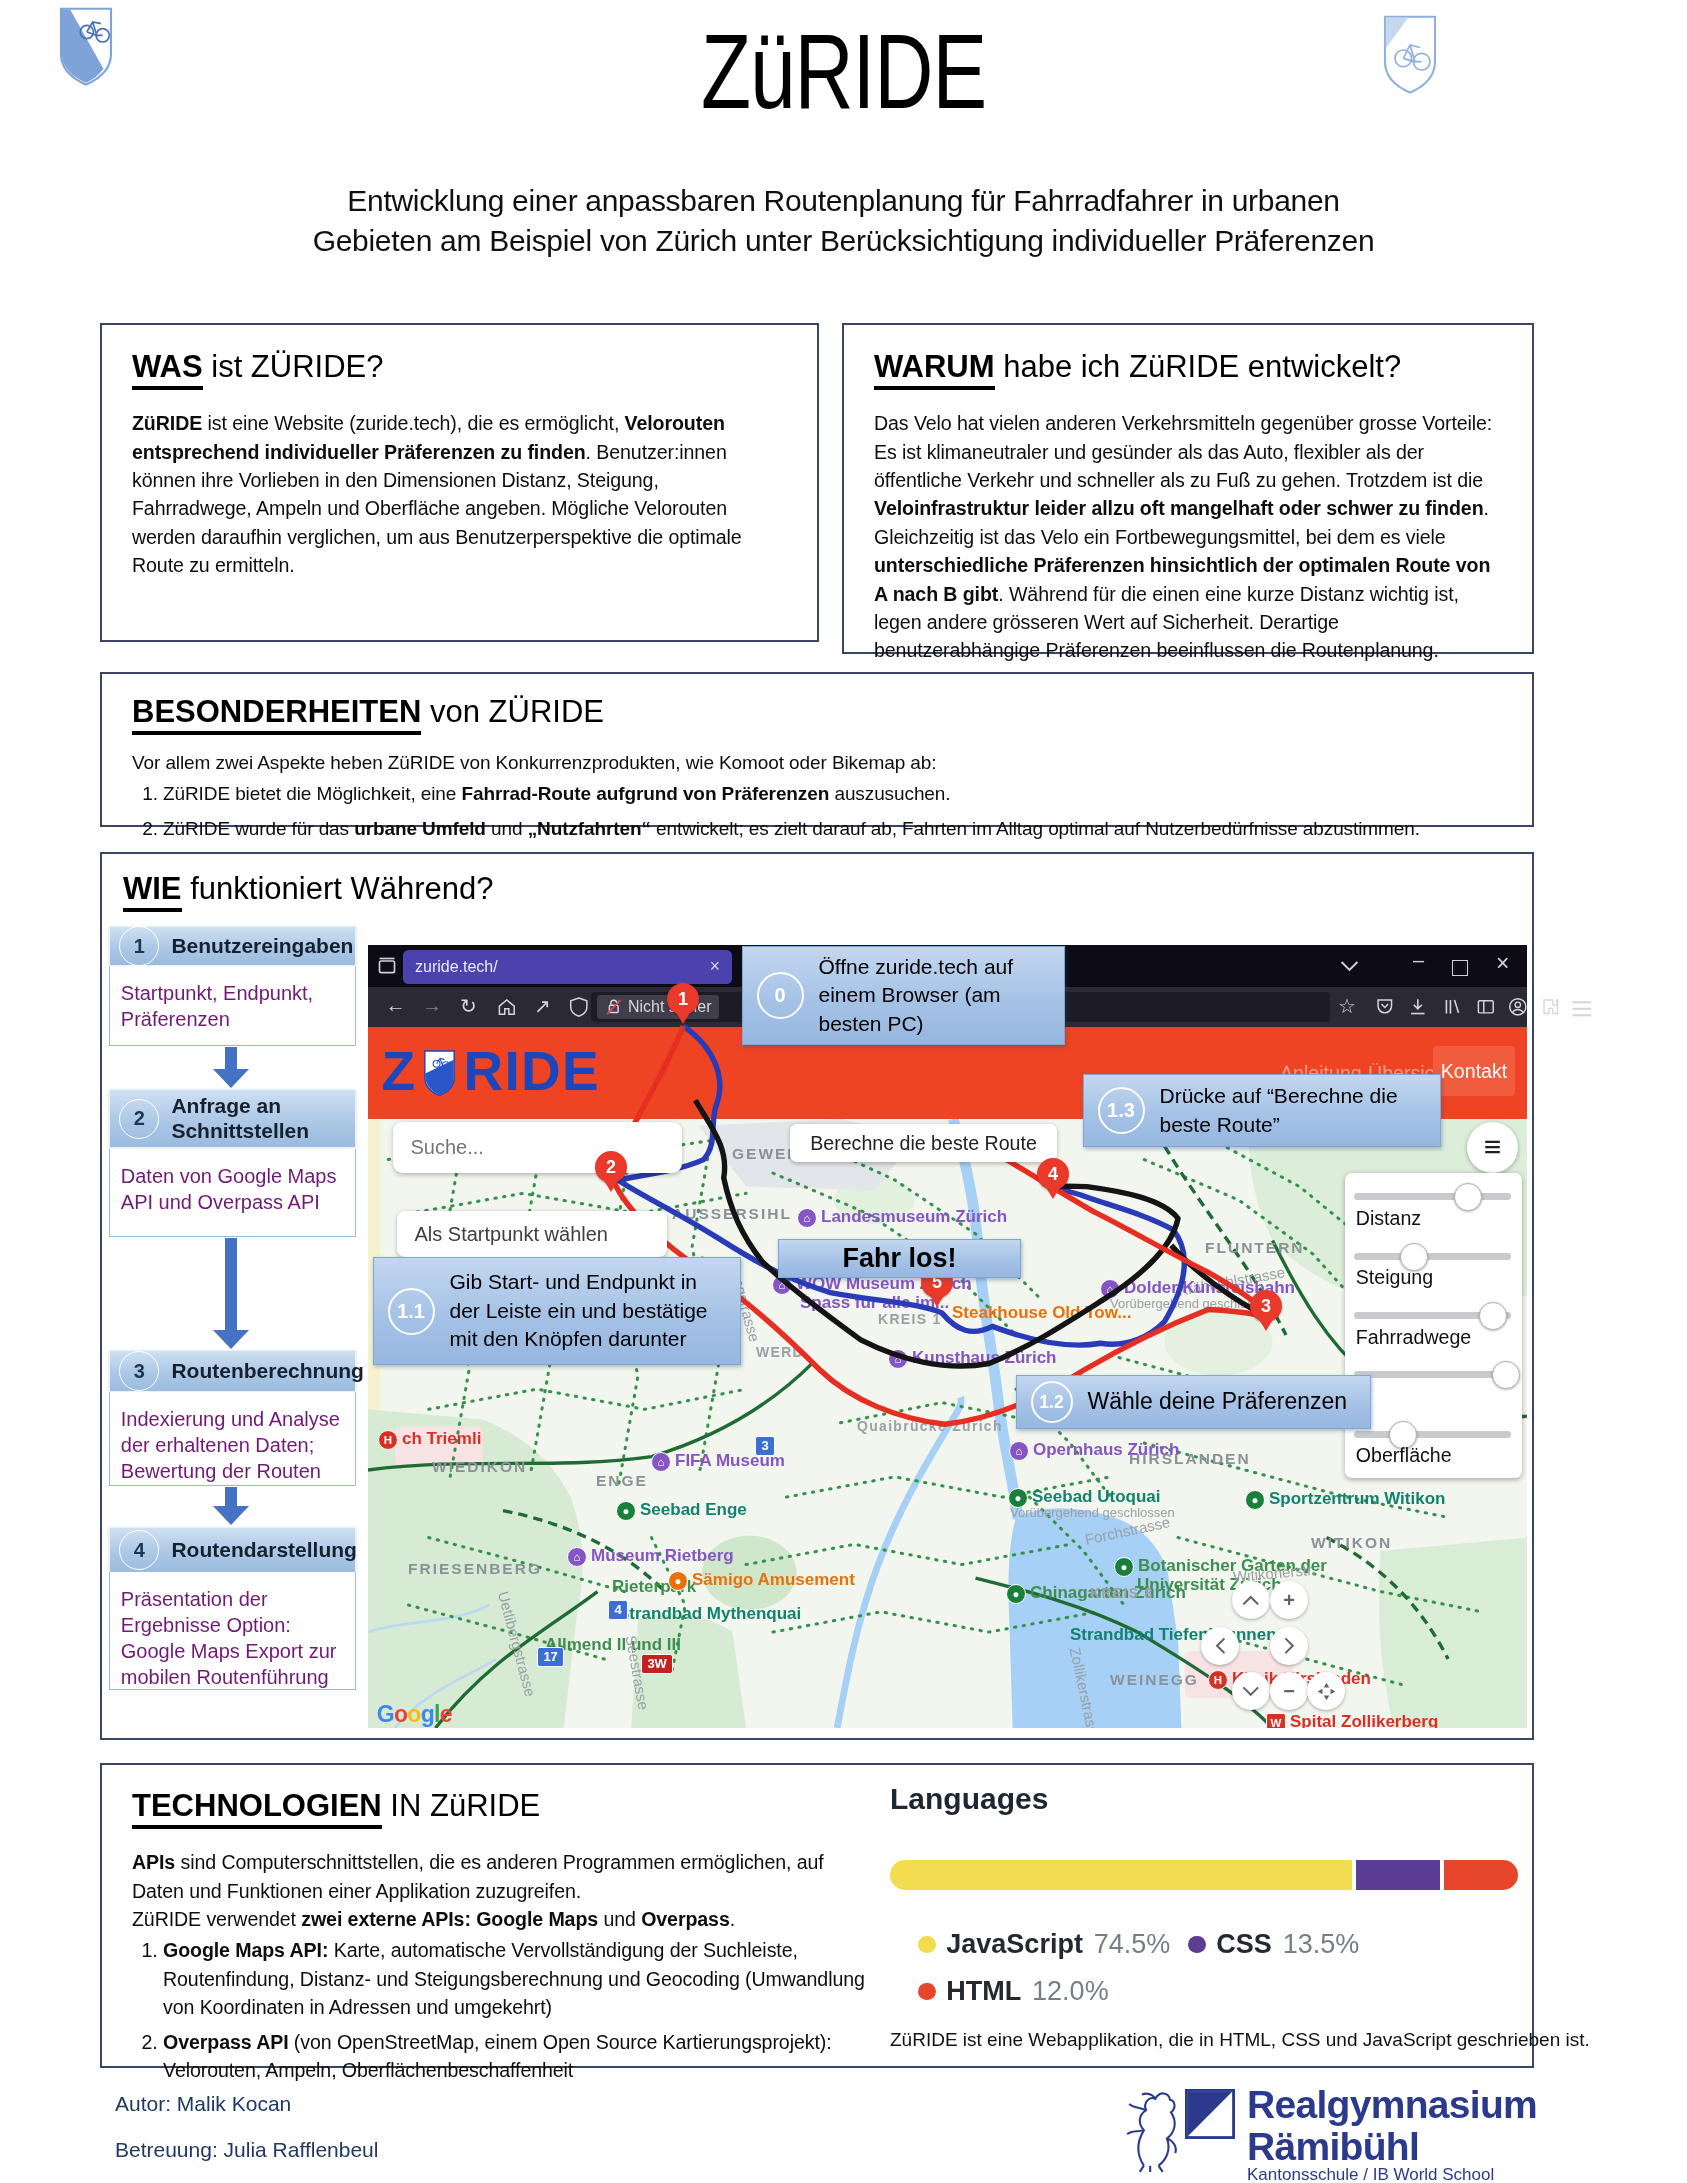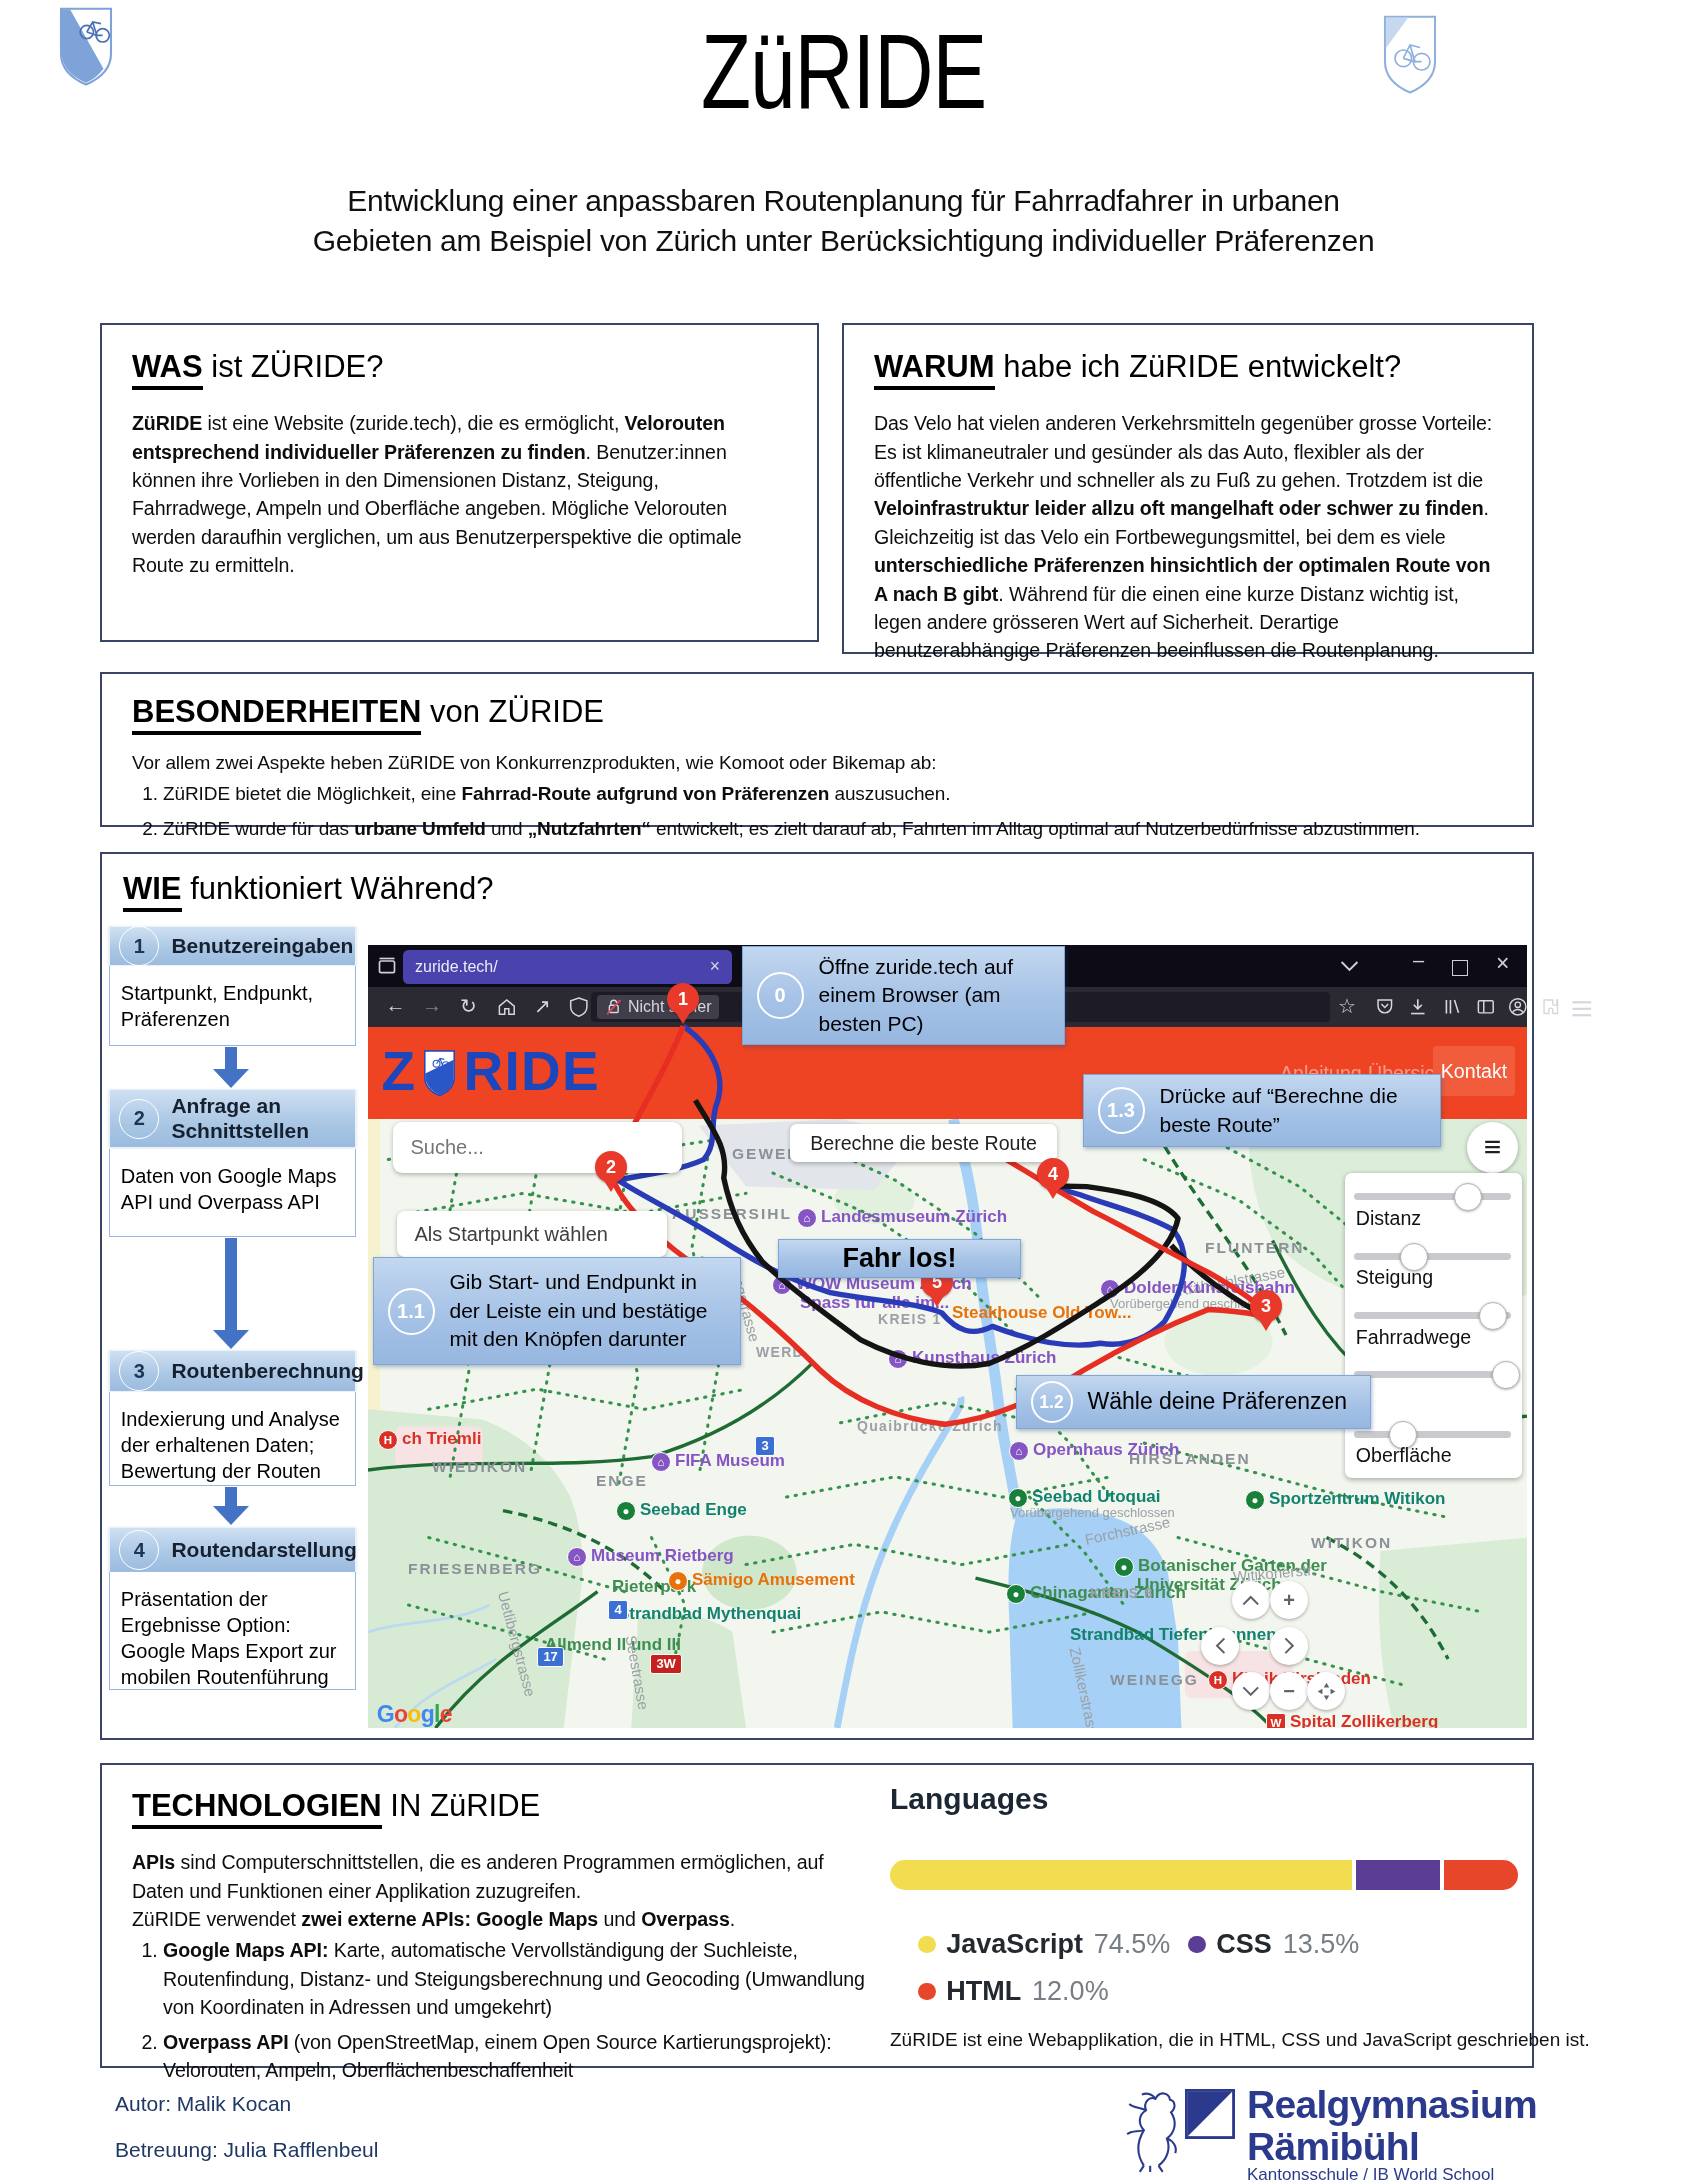--- a/index.html
+++ b/index.html
@@ -24,21 +24,21 @@
 
   
   .step-h{position:absolute;left:109px;width:247px;box-sizing:border-box;
     background:linear-gradient(180deg,#cfe0f2 0%,#a9c6e4 60%,#9bbbdf 100%);
     border:1.3px solid #e9f1f9;display:flex;align-items:center;gap:12px;padding:5.4px 9.4px;
     box-shadow:0 1.3px 2.7px rgba(60,90,140,.25);}
   .step-num{flex:0 0 auto;width:38px;height:38px;border:1.3px solid #fff;border-radius:50%;
     display:flex;align-items:center;justify-content:center;font-size:20px;font-weight:bold;color:#1d3557;}
   .step-title{font-size:21px;font-weight:600;color:#16202e;line-height:1.15;}
   .step-b{position:absolute;left:109px;width:247px;box-sizing:border-box;background:#fff;
-    border:1.3px solid #9ab7dc;border-top:none;padding:13.5px 10.8px;font-size:20px;line-height:1.3;color:#000000;}
+    border:1.3px solid #9ab7dc;border-top:none;padding:13.5px 10.8px;font-size:20px;line-height:1.3;color:#701a75;}
   .flow-shaft{position:absolute;left:225px;width:12px;background:#4472c4;}
   .flow-head{position:absolute;left:213px;width:0;height:0;border-left:18px solid transparent;
     border-right:18px solid transparent;border-top:19px solid #4472c4;}
 
   
   .shot{position:absolute;left:368px;top:945px;width:1159px;height:783px;}
   .tabbar{position:absolute;left:0;top:0;width:1159px;height:42px;background:#0d0c16;}
   .tab{position:absolute;left:35px;top:4.7px;width:329px;height:34px;background:#4a43ae;border-radius:5.4px;
     color:#ececf2;font-size:16px;display:flex;align-items:center;padding:0 12px;box-sizing:border-box;}
   .tab .x{margin-left:auto;font-size:17.5px;color:#d9d9e6;}
@@ -460,21 +460,21 @@
         <div class="ml lt" style="left:877px;top:370px;"><span class="micon mi-green">●</span>Sportzentrum Witikon</div>
         <div class="ml lg" style="left:943px;top:415px;">WITIKON</div>
         <div class="ml lst" style="left:865px;top:449px;transform:rotate(-5deg);">Witikonerstr.</div>
         <div class="ml lr" style="left:840px;top:550px;"><span class="micon mi-hospital">H</span>Klinik Hirslanden</div>
         <div class="ml lg" style="left:742px;top:552px;">WEINEGG</div>
         <div class="ml lst" style="left:707px;top:520px;transform:rotate(78deg);">Zollikerstrasse</div>
         <div class="ml lr" style="left:898px;top:593px;"><span class="micon mi-hospitalW">W</span>Spital Zollikerberg</div>
         <div class="ml lsh" style="left:387px;top:317px;">3</div>
         <div class="ml lsh" style="left:240px;top:481px;">4</div>
         <div class="ml lsh" style="left:169px;top:528px;">17</div>
-        <div class="ml lshr" style="left:282px;top:535px;">3W</div>
+        <div class="ml lshr" style="left:273px;top:535px;">3W</div>
       </div>
   </div>
 
   <svg class="routes" viewBox="545 1400 1717 1160">
     <path d="M1012 1520 C1055 1550 1078 1595 1060 1640 C1052 1672 1062 1695 1042 1718 C1005 1735 945 1742 915 1748 C945 1768 1010 1800 1065 1835 C1120 1870 1165 1895 1230 1915 C1300 1928 1360 1930 1395 1945 C1418 1972 1440 1980 1470 1965 C1515 1982 1575 2000 1630 1990 C1672 1997 1705 1978 1725 1958 C1752 1912 1768 1860 1738 1822 C1695 1798 1640 1785 1600 1770 L1565 1760" fill="none" stroke="#2a3bb8" stroke-width="8" stroke-linejoin="round"></path>
     <path d="M1030 1630 C1052 1668 1080 1700 1072 1745 C1082 1792 1098 1830 1130 1870 C1168 1906 1220 1945 1275 1985 C1332 2014 1400 2032 1465 2020 C1525 1996 1580 1960 1635 1925 C1690 1890 1736 1850 1745 1805 C1722 1776 1662 1765 1610 1758 L1565 1757 M1735 1845 C1770 1885 1830 1928 1876 1950" fill="none" stroke="#141414" stroke-width="8" stroke-linejoin="round"></path>
     <path d="M1012 1520 C995 1565 968 1612 945 1655 C922 1698 905 1722 908 1748 C928 1795 985 1845 1045 1885 C1105 1925 1160 1975 1215 2030 C1262 2075 1330 2102 1400 2110 C1470 2102 1540 2072 1605 2030 C1665 1995 1725 1965 1790 1940 C1840 1942 1862 1948 1876 1950 M1460 1700 C1520 1735 1560 1760 1620 1795 C1680 1825 1730 1855 1790 1885 C1830 1908 1862 1930 1872 1942" fill="none" stroke="#e62e22" stroke-width="8" stroke-linejoin="round"></path>
   </svg>
 
   <div class="pin" style="left:667px;top:983px">1</div>

